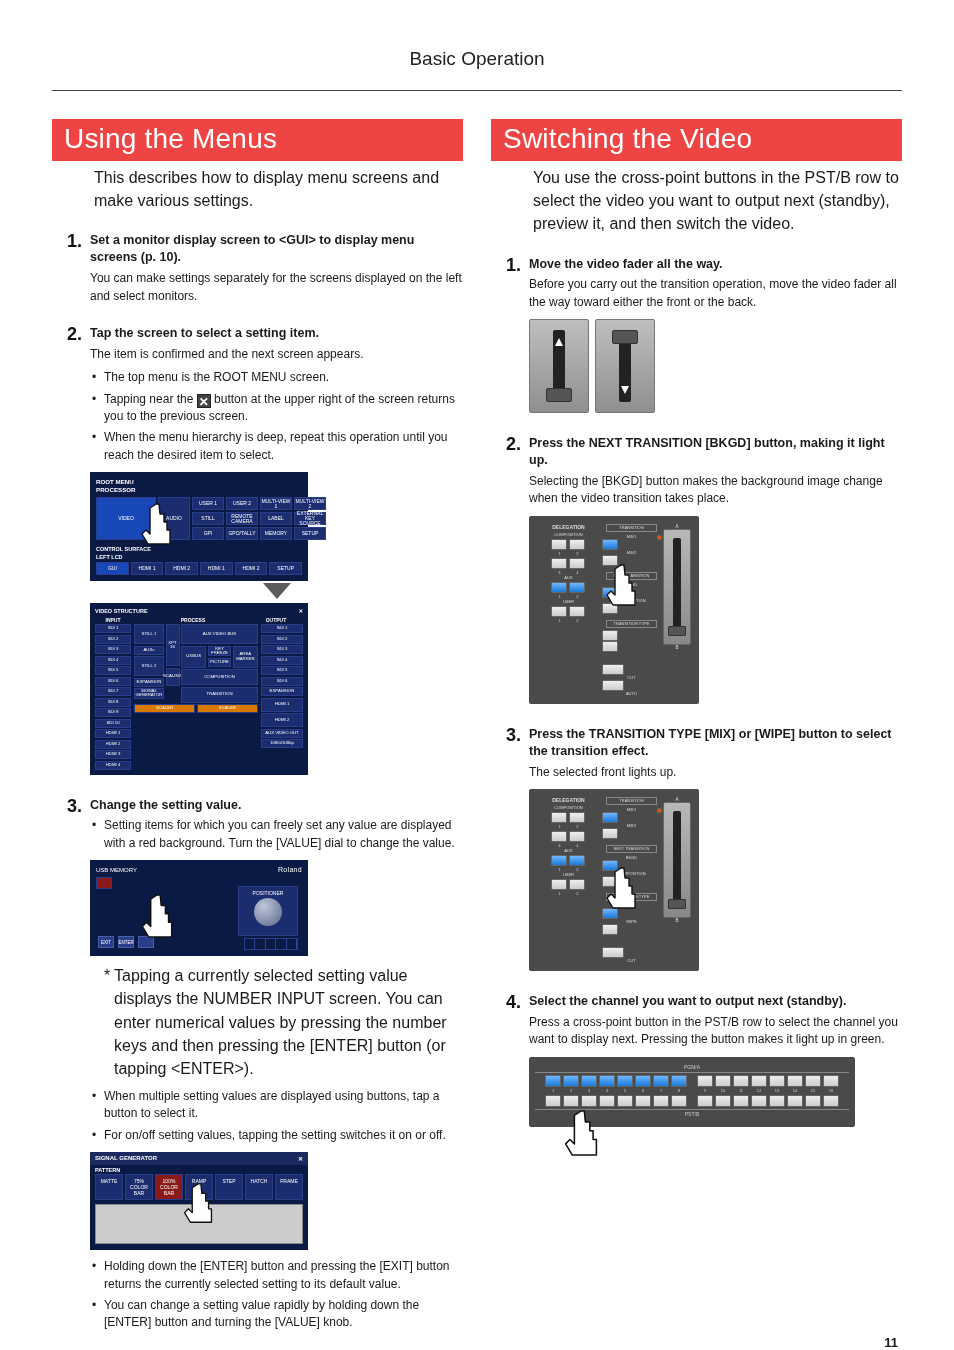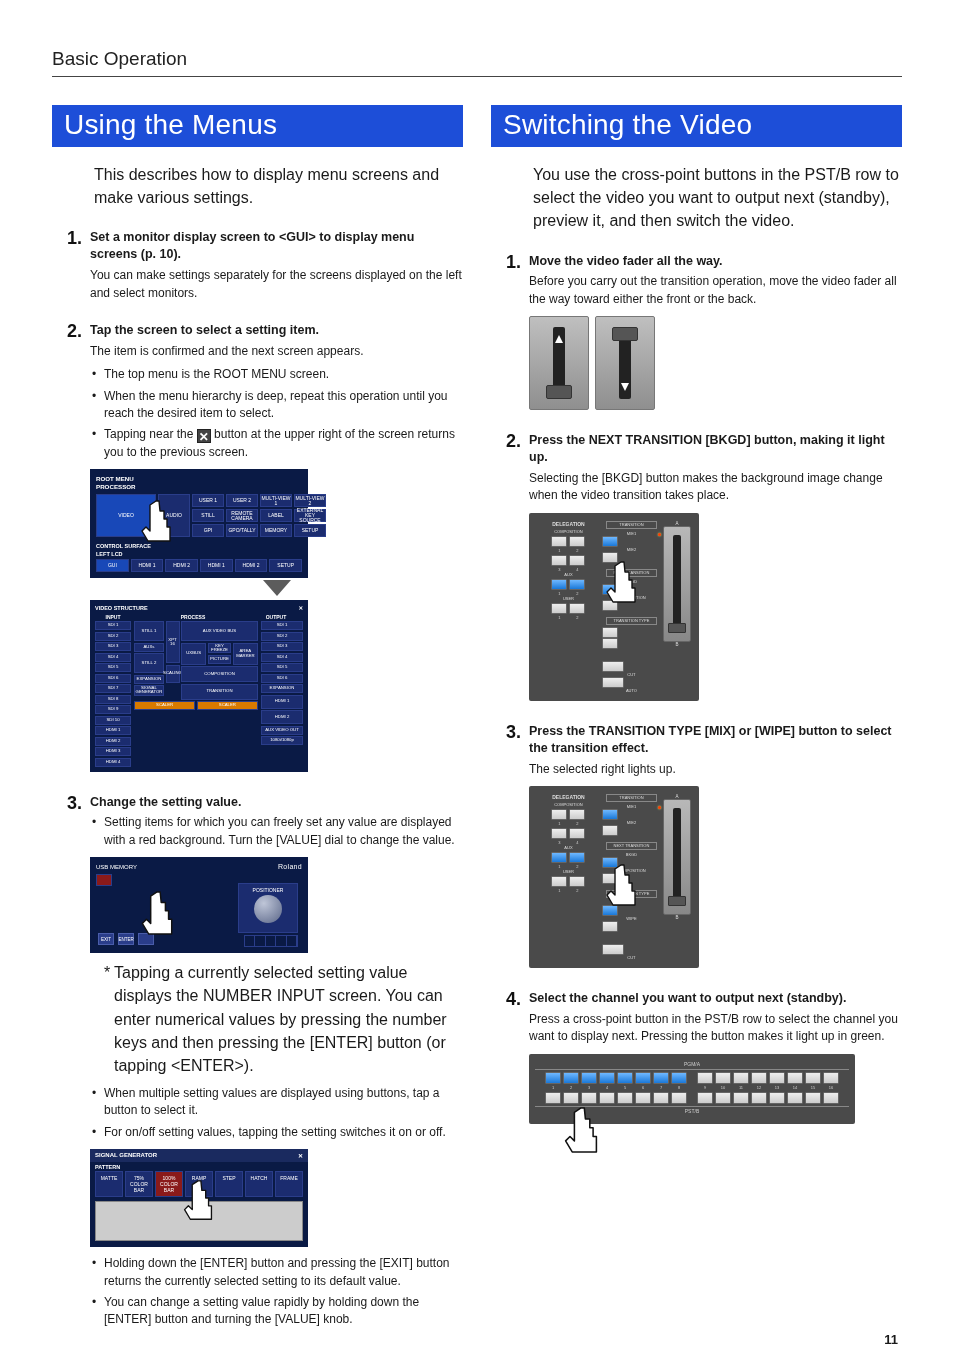--- a/index.html
+++ b/index.html
@@ -7,42 +7,42 @@
     font-family: "Helvetica Neue", Arial, sans-serif;
     background: #fff;
     color: #1a1a1a;
     width: 954px;
     margin: 0 auto;
     padding: 48px 52px 40px 52px;
     position: relative;
   }
   .header-bar {
     display: flex;
-    justify-content: flex-start;
+    justify-content: center;
     border-bottom: 1px solid #444;
-    padding-bottom: 6px;
+    padding-bottom: 20px;
     margin-bottom: 28px;
   }
   .header-bar .title {
     font-size: 19px;
     color: #222;
     font-weight: 300;
   }
   .cols {
     display: flex;
     gap: 28px;
   }
   .col { flex: 1 1 50%; min-width: 0; }
   .section-head {
-    background: #1d4ed8;
+    background: #ef4444;
     color: #fff;
     font-size: 28px;
     font-weight: 300;
     padding: 4px 16px 6px 12px;
-    margin-bottom: 16px;
+    margin-bottom: 5px;
     letter-spacing: 0.2px;
   }
   .intro {
     font-size: 16px;
     line-height: 1.45;
     margin: 0 0 20px 42px;
   }
   .step {
     display: flex;
     gap: 6px;
@@ -352,24 +352,24 @@
       </div>
     </div>
 
     <div class="step">
       <div class="step-num">2.</div>
       <div class="step-body">
         <div class="step-title">Tap the screen to select a setting item.</div>
         <div class="step-text">The item is confirmed and the next screen appears.</div>
         <ul class="bullets">
           <li>The top menu is the ROOT MENU screen.</li>
-          <li>When the menu hierarchy is deep, repeat this operation until you reach the desired item to select.</li>
           <li>
             <span>Tapping near the </span><span class="inline-icon">✕</span><span> button at the upper right of the screen returns you to the previous screen.</span>
           </li>
+          <li>When the menu hierarchy is deep, repeat this operation until you reach the desired item to select.</li>
         </ul>
 
         <div class="fig">
           <div class="rootmenu">
             <div class="hdr"><span>ROOT MENU</span><br><span>PROCESSOR</span></div>
             <div class="rm-grid">
               <div class="rm-cell tall3 blue">VIDEO</div>
               <div class="rm-cell tall3">AUDIO</div>
               <div class="rm-cell">USER 1</div>
               <div class="rm-cell">USER 2</div>
@@ -686,21 +686,21 @@
             </div>
           </div>
         </div>
       </div>
     </div>
 
     <div class="step">
       <div class="step-num">3.</div>
       <div class="step-body">
         <div class="step-title">Press the TRANSITION TYPE [MIX] or [WIPE] button to select the transition effect.</div>
-        <div class="step-text">The selected right lights up.</div>
+        <div class="step-text">The selected front lights up.</div>
         <div class="fig">
           <div class="panel-bg panel-wrap" style="width:170px">
             <div class="deleg">
               <div class="hdr">DELEGATION</div>
               <div class="sub">COMPOSITION</div>
               <div class="pair">
                   <div class="sqbtn">
                     <span class="num">1</span>
                   </div>
                   <div class="sqbtn">

